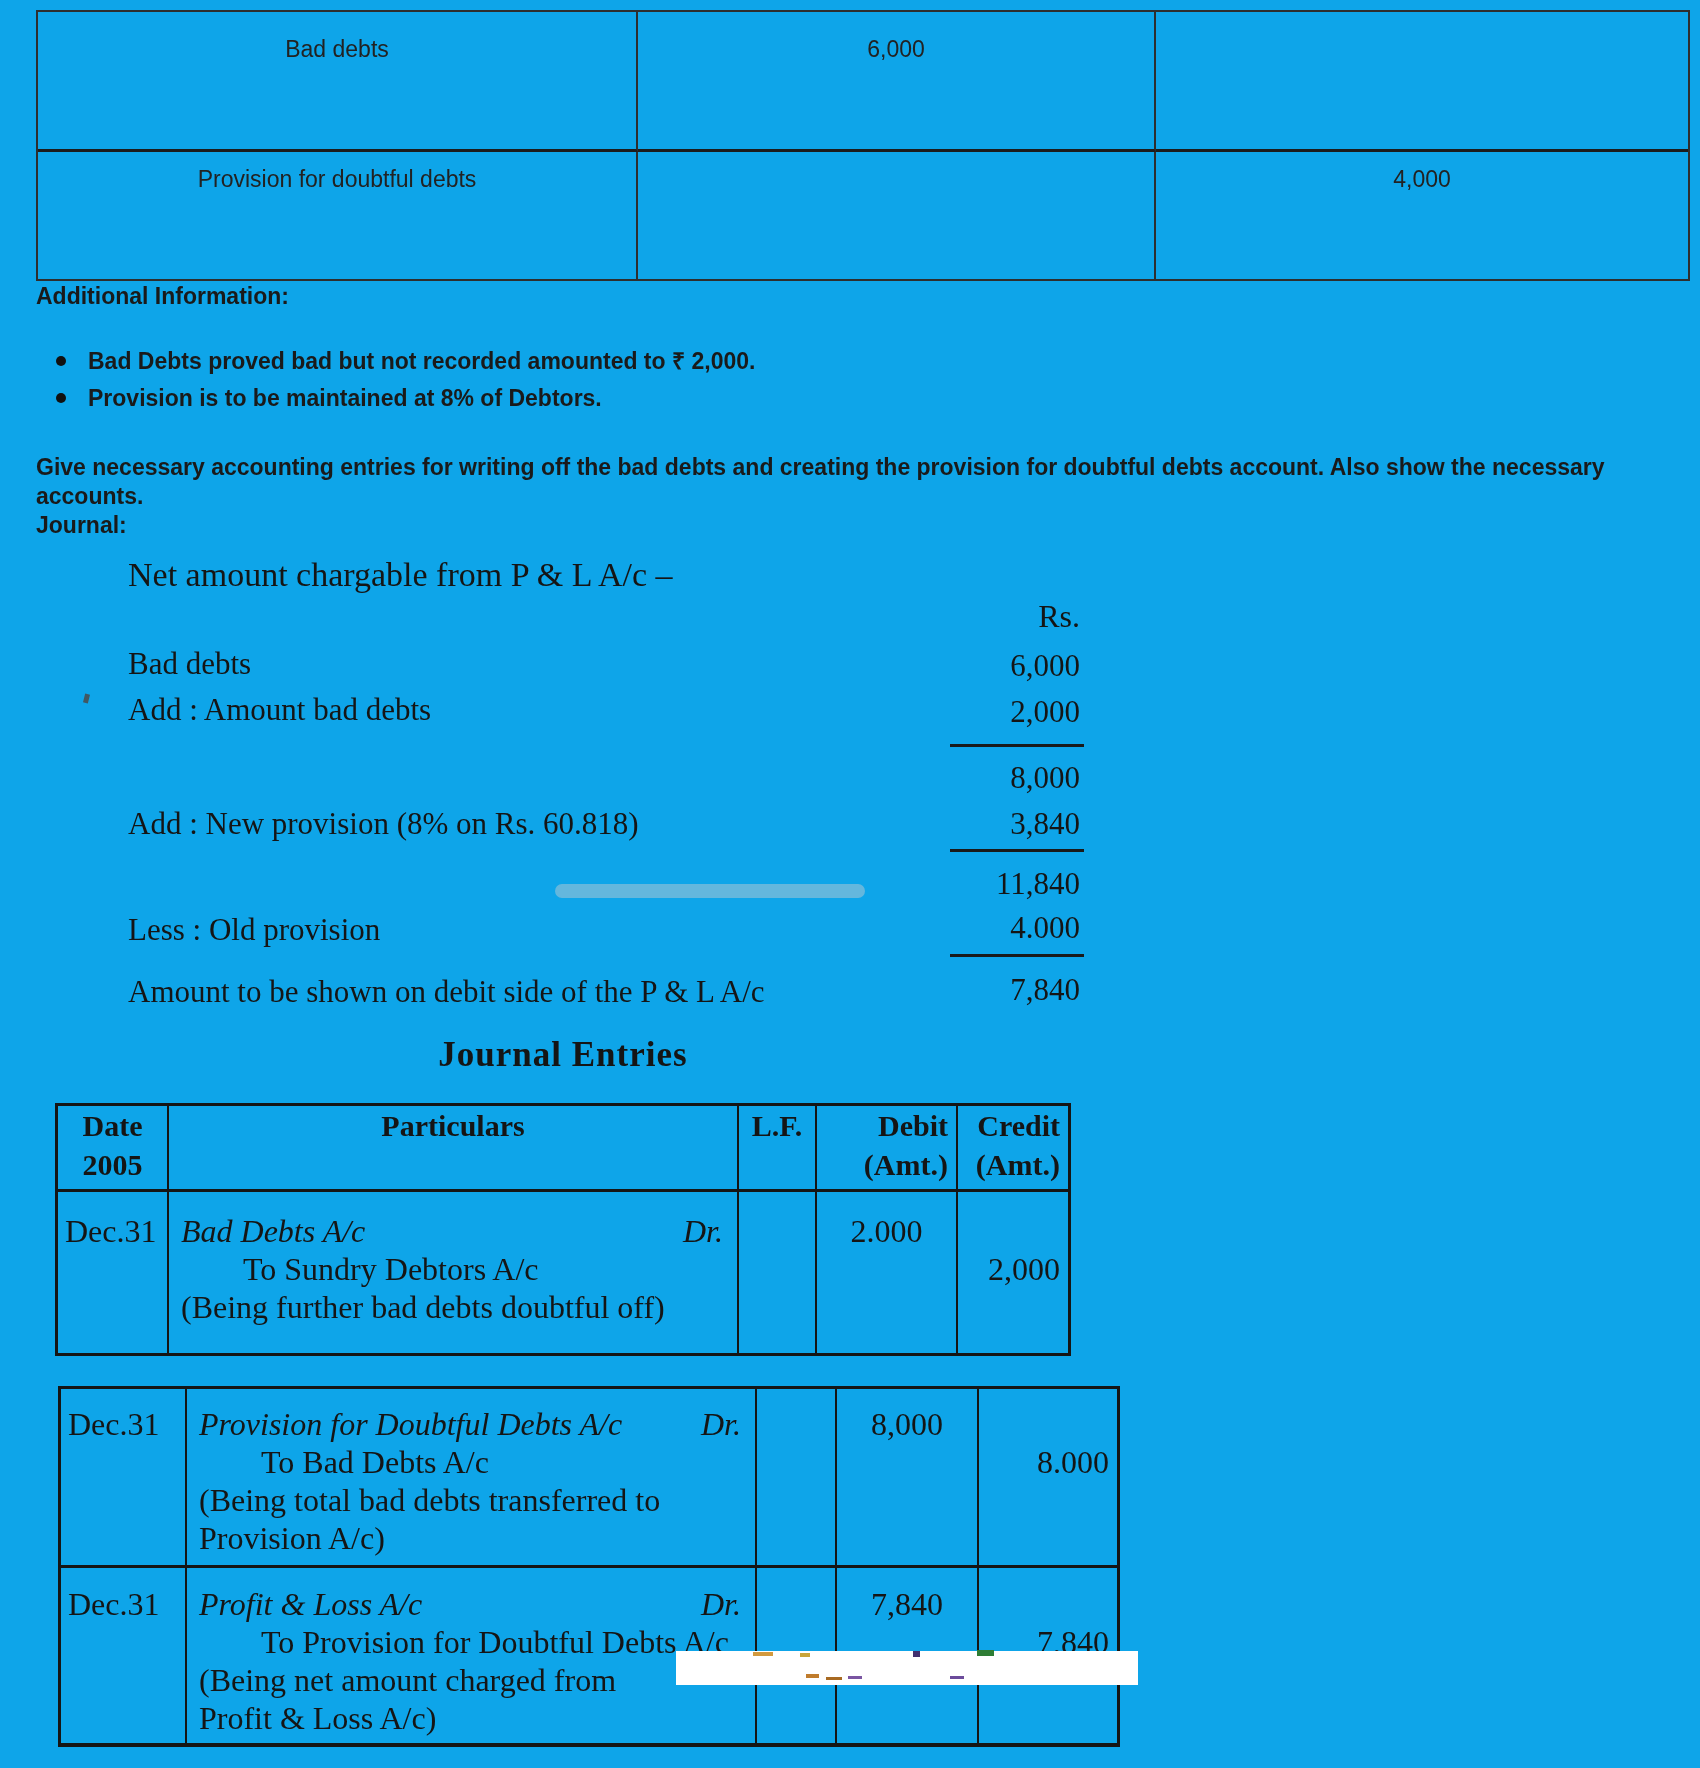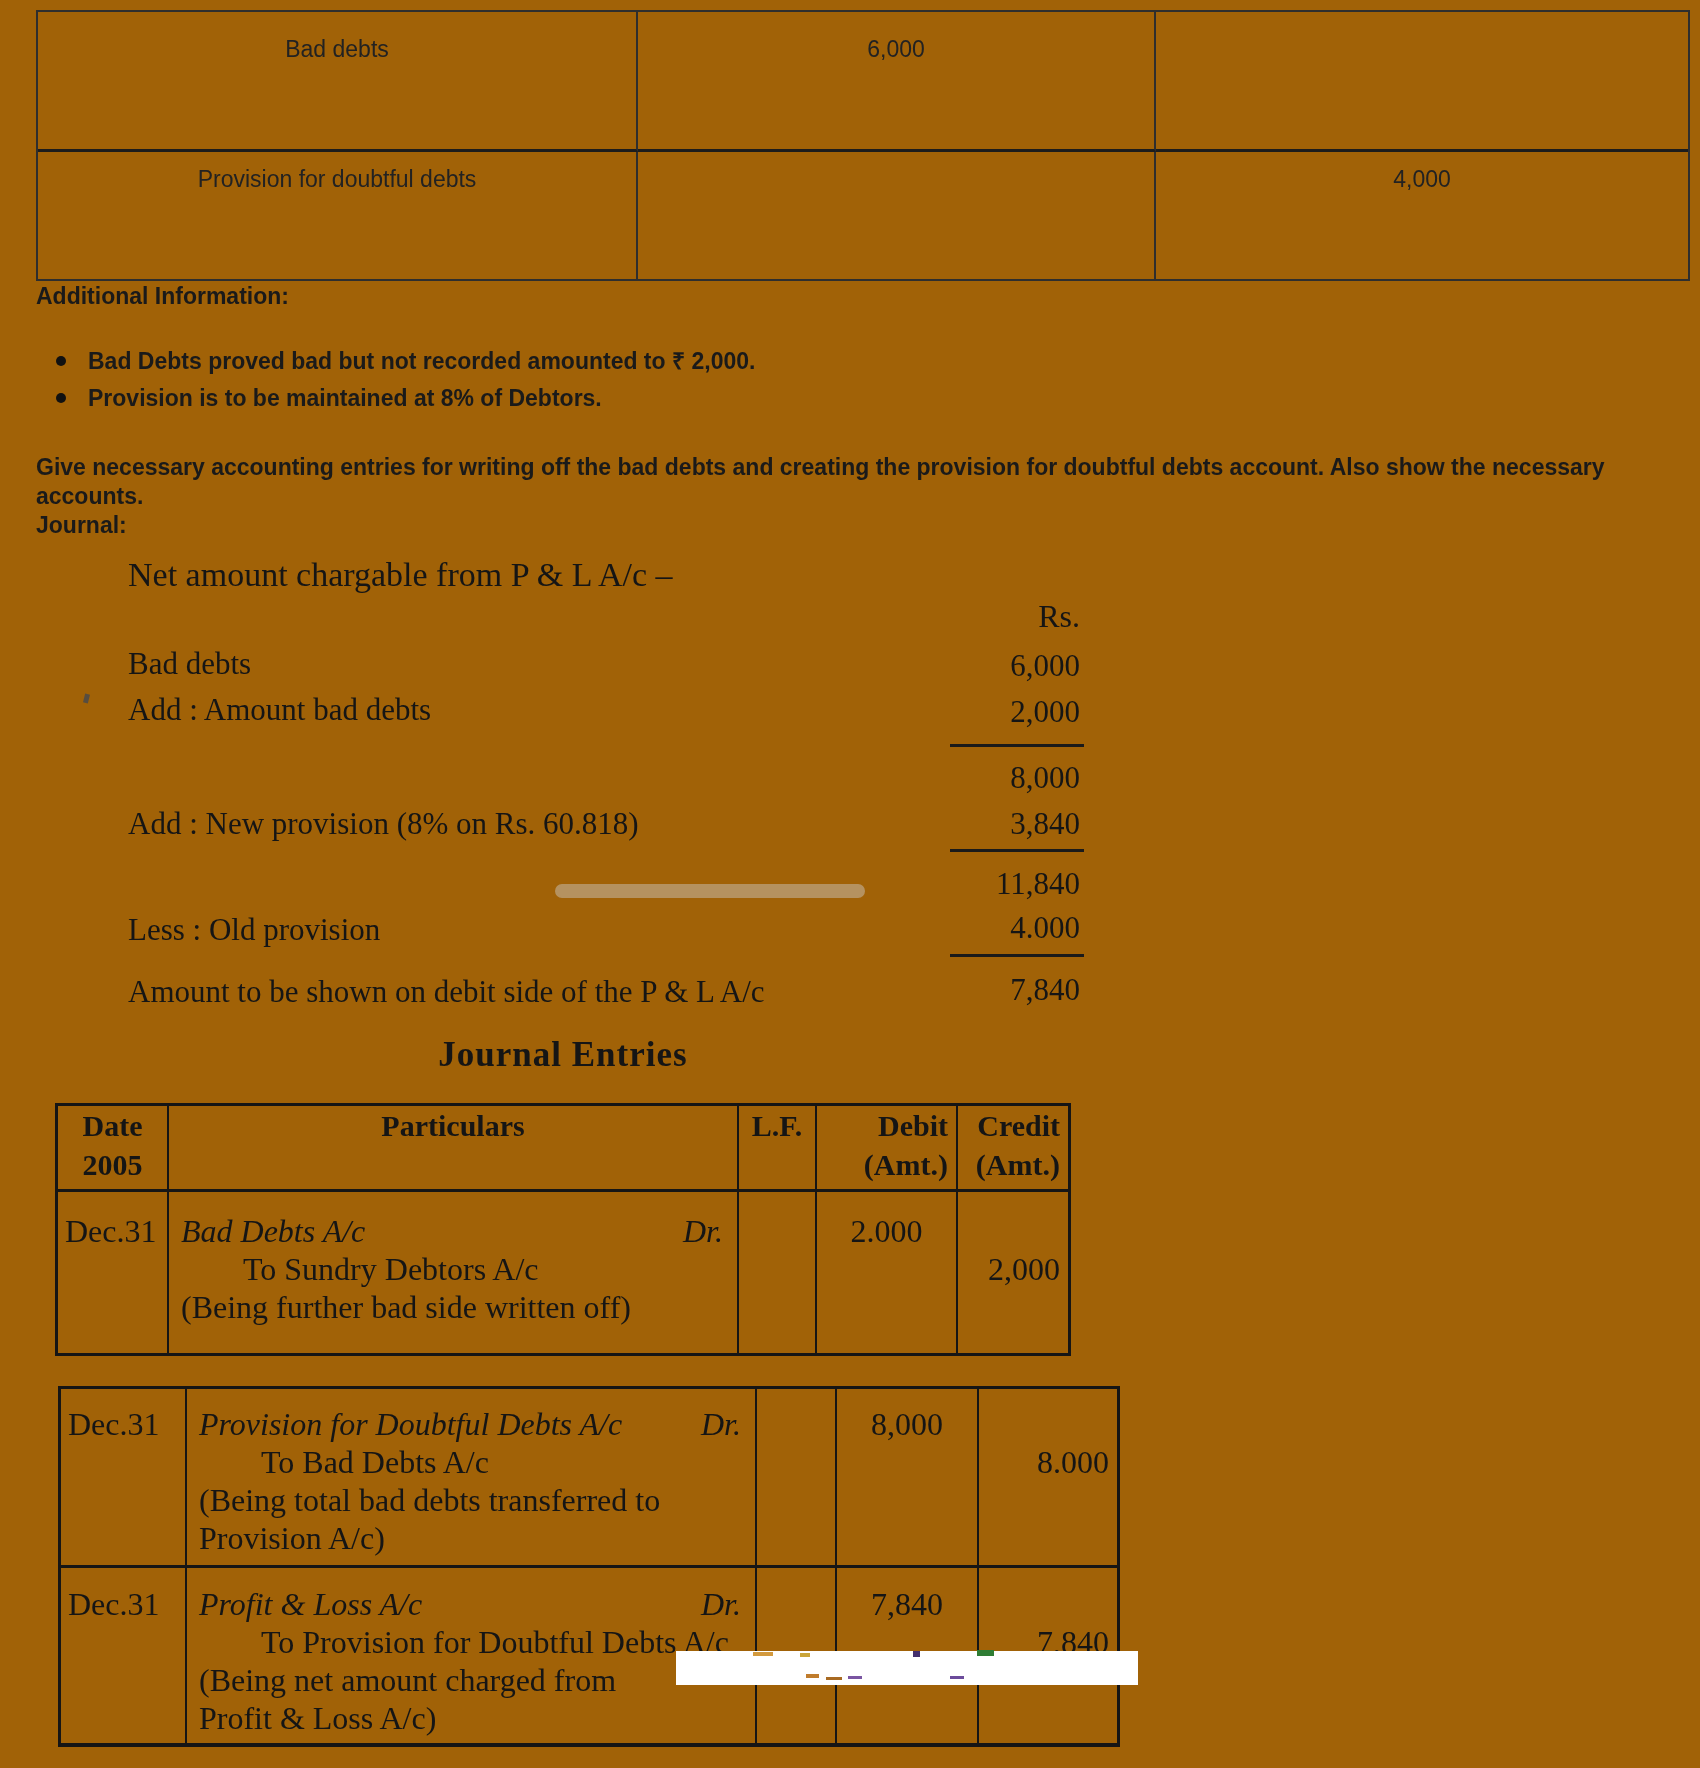--- a/index.html
+++ b/index.html
@@ -1,17 +1,17 @@
 <!DOCTYPE html>
 <html><head>
 <meta charset="utf-8">
 <style>
   html,body { margin:0; padding:0; background:#ffffff; }
   body { width:1700px; height:1768px; font-family:"Liberation Sans", sans-serif; }
-  .page { position:relative; width:1700px; height:1768px; background:#a16207; overflow:hidden; color:#1a1a1a; }
+  .page { position:relative; width:1700px; height:1768px; background:#0ea5e9; overflow:hidden; color:#1a1a1a; }
 
   
   .ledger { position:absolute; left:36px; top:10px; width:1654px; height:271px;
     display:grid; grid-template-columns:600px 518px 532px; grid-template-rows:140px 127px;
     border:2px solid #2e2e2e; box-sizing:border-box; }
   .ledger > div { box-sizing:border-box; border-right:2px solid #2e2e2e; text-align:center;
     font-size:23px; color:#222; }
   .ledger > div.last { border-right:none; }
   .ledger > div.r1 { border-bottom:3px solid #1c1c1c; padding-top:24px; }
   .ledger > div.r2 { padding-top:14px; }
@@ -135,21 +135,21 @@
       <span>(Amt.)</span>
     </div>
 
     <div class="body datecell">Dec.31</div>
     <div class="body partcell">
       <div class="pl1">
         <span>Bad Debts A/c</span>
         <span>Dr.</span>
       </div>
       <div class="pl-indent">To Sundry Debtors A/c</div>
-      <div>(Being further bad side written off)</div>
+      <div>(Being further bad debts doubtful off)</div>
       <div></div>
     </div>
     <div class="body"></div>
     <div class="body amtcell">
       <span>2.000</span>
     </div>
     <div class="body crcell lastcol">
       <span class="cr-offset">2,000</span>
     </div>
   </div>

